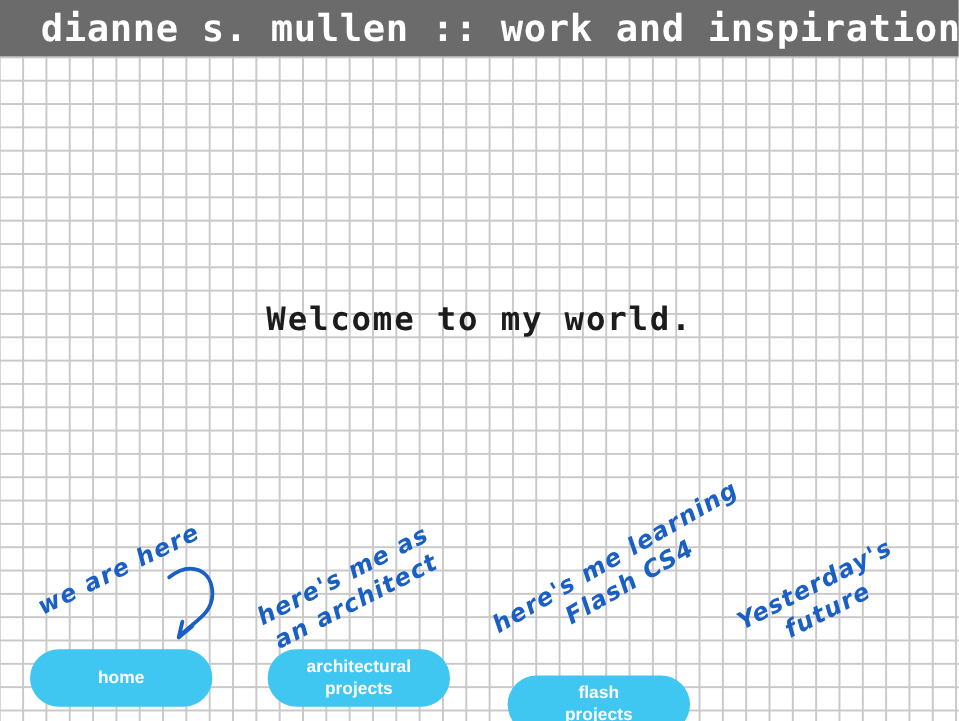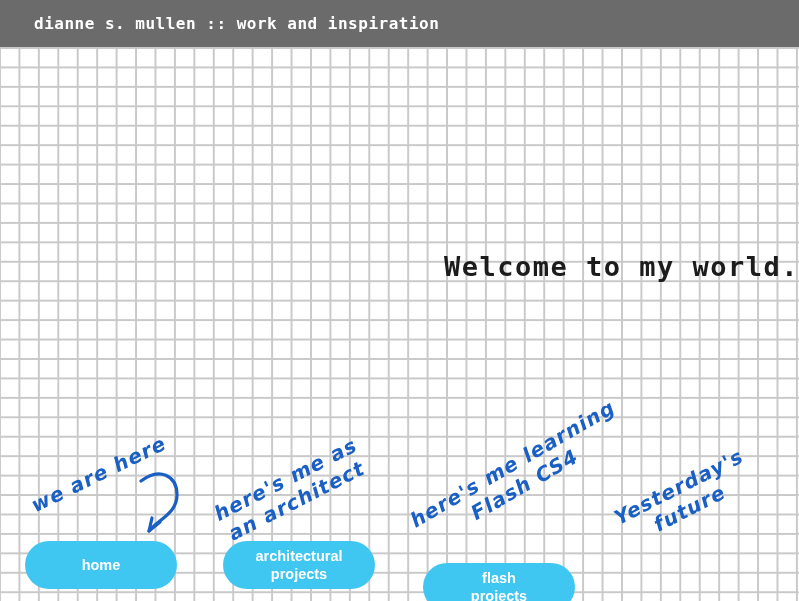--- a/index.html
+++ b/index.html
@@ -46,33 +46,33 @@
     height: 47px;
     background: #6b6b6b;
     display: flex;
     align-items: center;
     box-sizing: border-box;
     padding-left: 34px;
   }
   #site-title {
     color: #ffffff;
     font-family: "DejaVu Sans Mono", "Liberation Mono", monospace;
-    font-size: 16px;
+    font-size: 31px;
     font-weight: bold;
     letter-spacing: 0.5px;
     white-space: nowrap;
   }
 
   
   #welcome-heading {
     position: absolute;
     left: 0;
     top: 251px;
     width: 799px;
-    text-align: right;
+    text-align: center;
     color: #1c1c1c;
     font-family: "DejaVu Sans Mono", "Liberation Mono", monospace;
     font-size: 27px;
     font-weight: bold;
     letter-spacing: 1.5px;
     white-space: nowrap;
   }
 
   
   .annotation {

